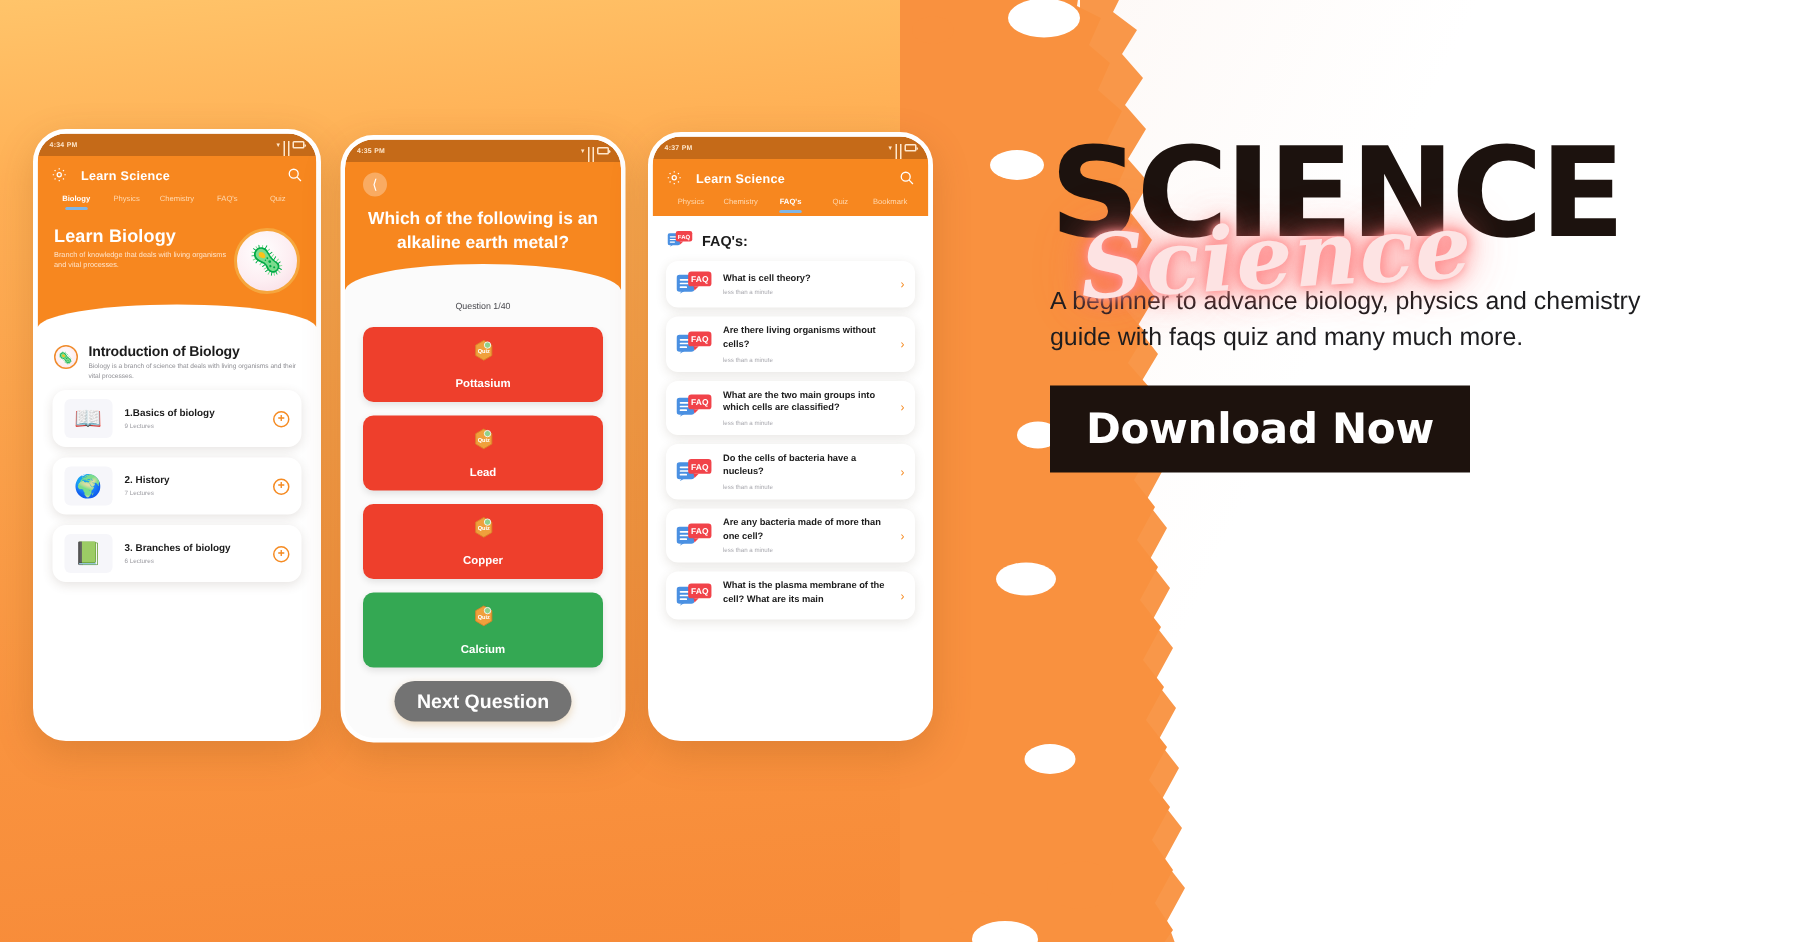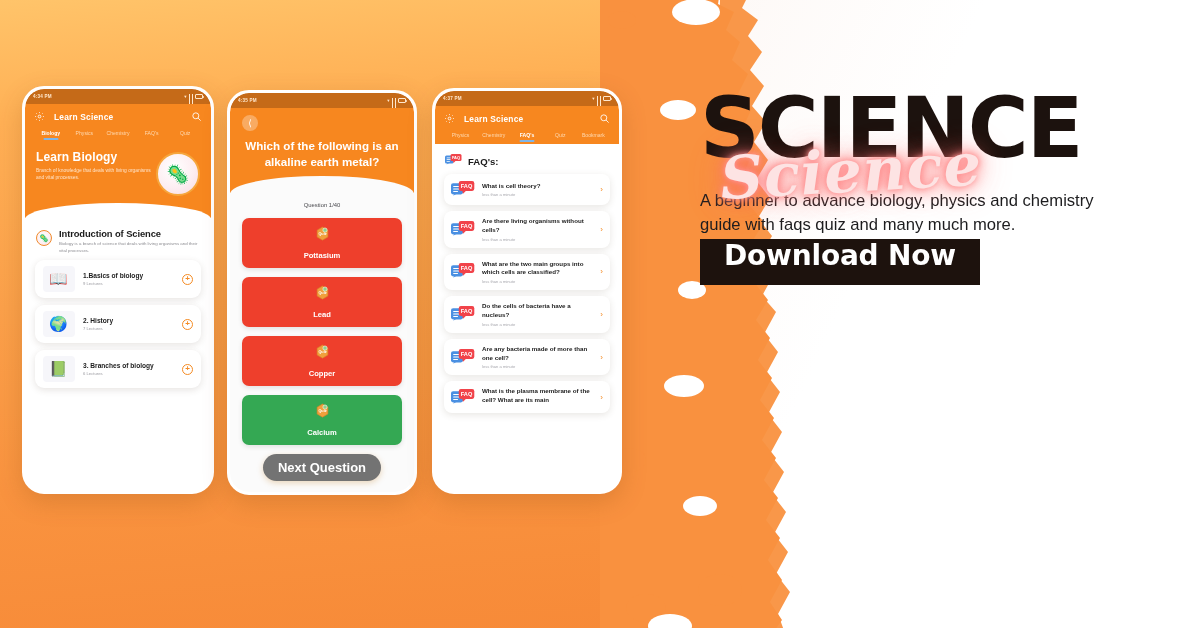--- a/index.html
+++ b/index.html
@@ -199,25 +199,25 @@
     text-shadow:0 0 5px #ff9a9a, 0 0 11px #ff7b7b, 0 0 22px rgba(255,110,110,.75), 0 0 36px rgba(255,110,110,.45);
     transform:rotate(-3.2deg);
     pointer-events:none;
     letter-spacing:1px;
   }
   .promo-body {
     margin-top:22px; font-size:16.6px; color:#1d1d1f; line-height:1.45;
     max-width:420px;
   }
   .dl-btn {
-    margin-top:2px; display:inline-block;
+    margin-top:20px; display:inline-block;
     background:#1d120d; color:#ffffff;
     font-family:"DejaVu Sans", sans-serif;
     font-weight:bold; font-size:28px; letter-spacing:-.2px;
-    padding:0 24px 13px 24px; border:none;
+    padding:12px 24px 13px 24px; border:none;
   }
 </style>
 </head>
 <body>
 
 <div class="stage">
 
   <div class="bg-orange"></div>
   <div class="bg-white"></div>
 
@@ -296,21 +296,21 @@
           <div class="hero-title">Learn Biology</div>
           <div class="hero-sub">Branch of knowledge that deals with living organisms and vital processes.</div>
         </div>
         <div class="hero-badge">🦠</div>
         <div class="hero-curve"></div>
       </div>
 
       <div class="sec-intro">
         <div class="sec-ic">🦠</div>
         <div>
-          <div class="sec-title">Introduction of Science</div>
+          <div class="sec-title">Introduction of Biology</div>
           <div class="sec-sub">Biology is a branch of science that deals with living organisms and their vital processes.</div>
         </div>
       </div>
 
       <div class="lec-wrap">
         <div class="lec-card">
           <div class="lec-thumb">📖</div>
           <div class="lec-txt">
             <div class="lec-name">1.Basics of biology</div>
             <div class="lec-count">9 Lectures</div>

